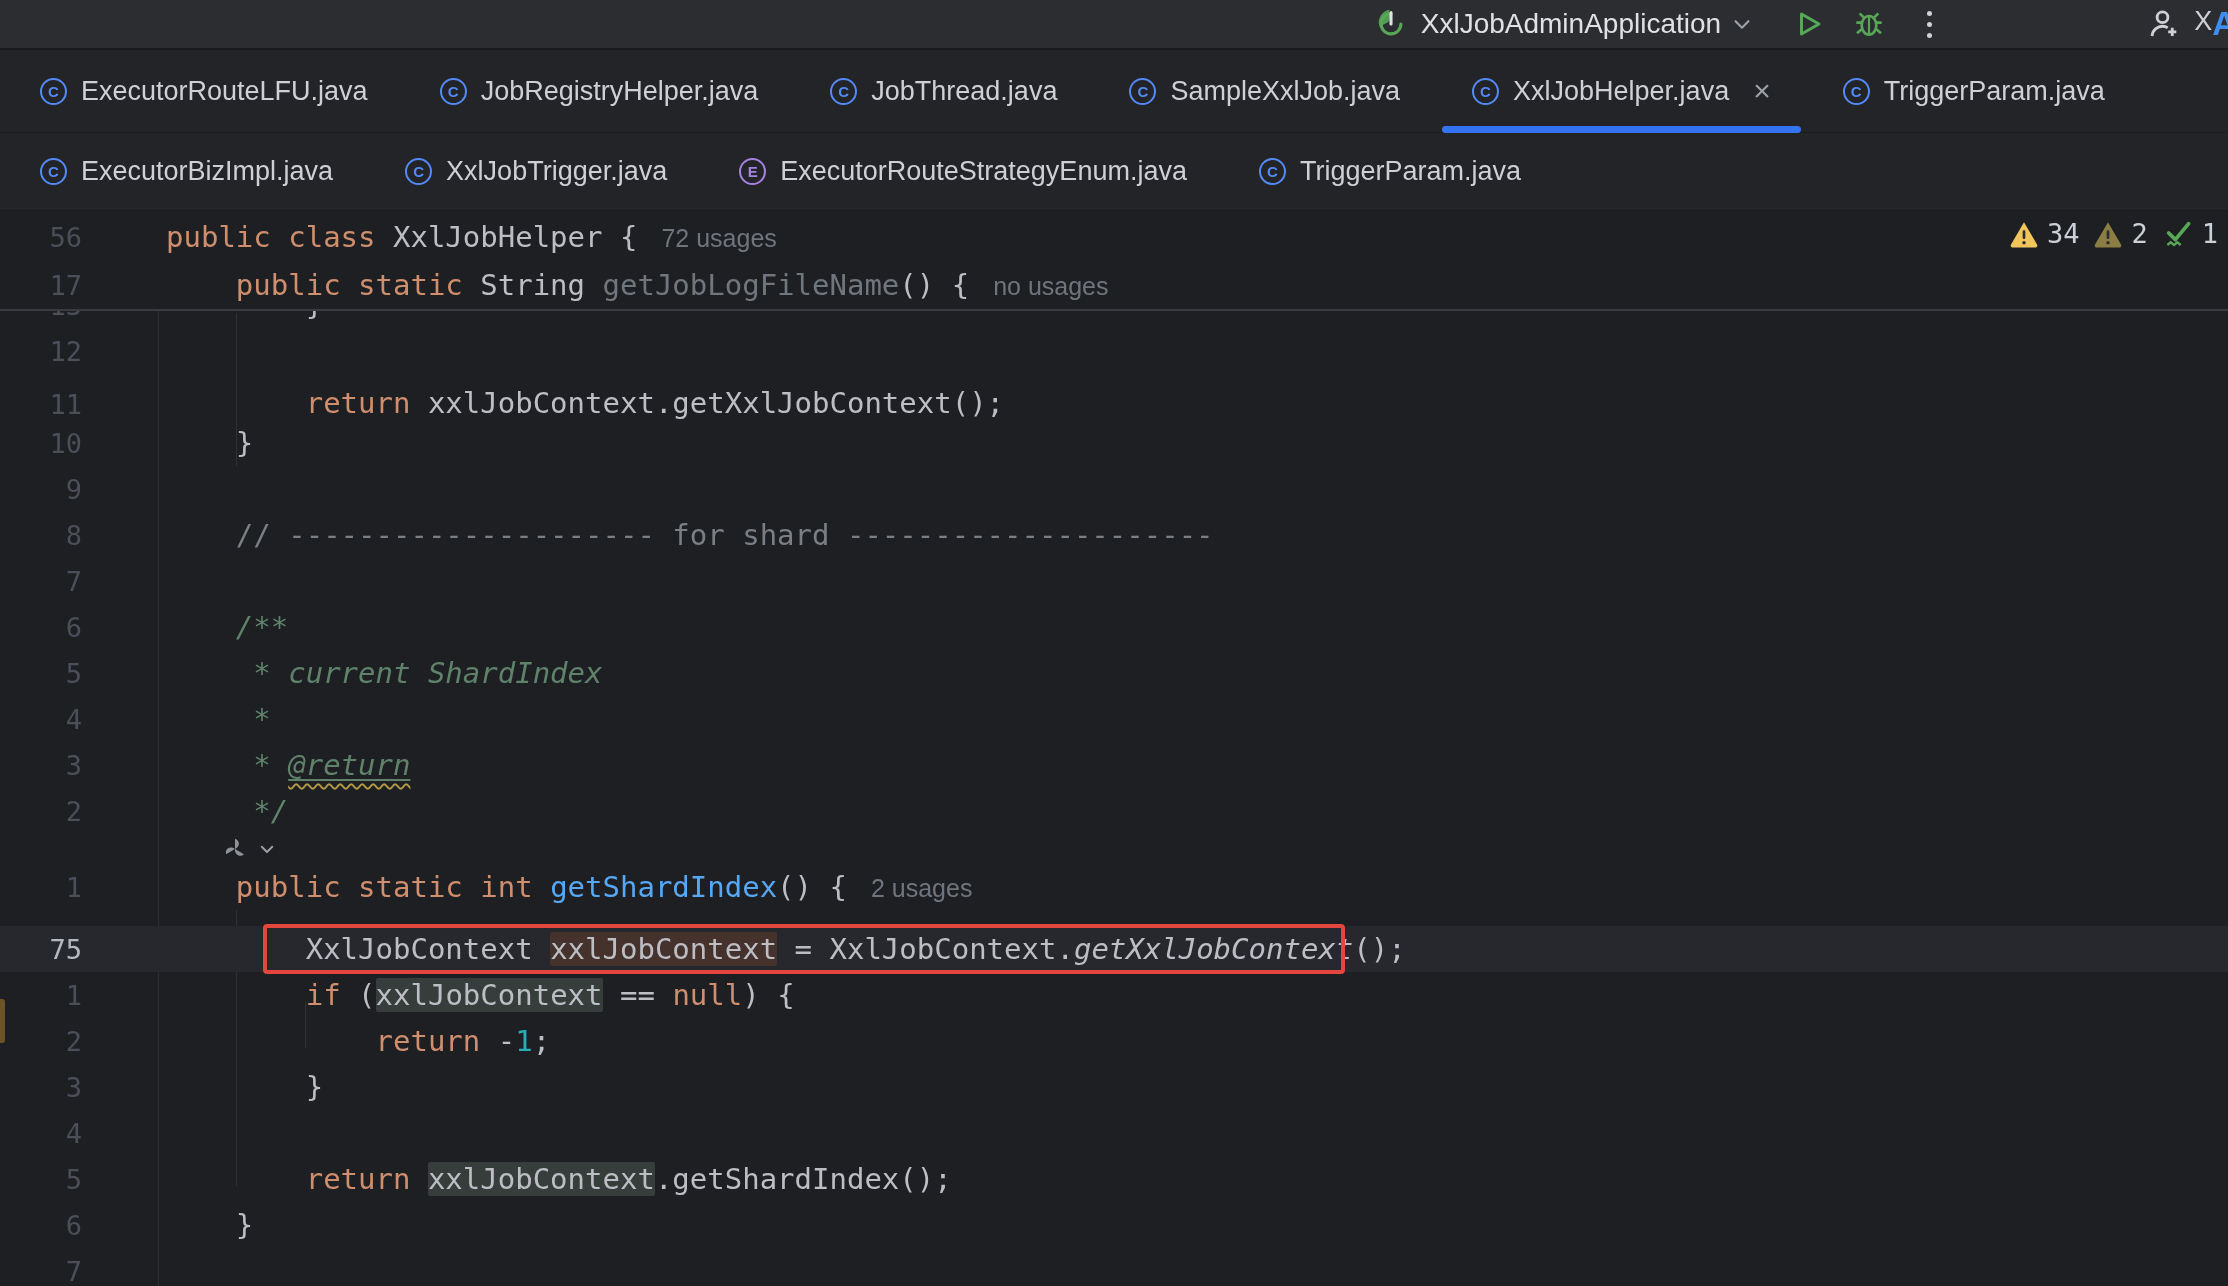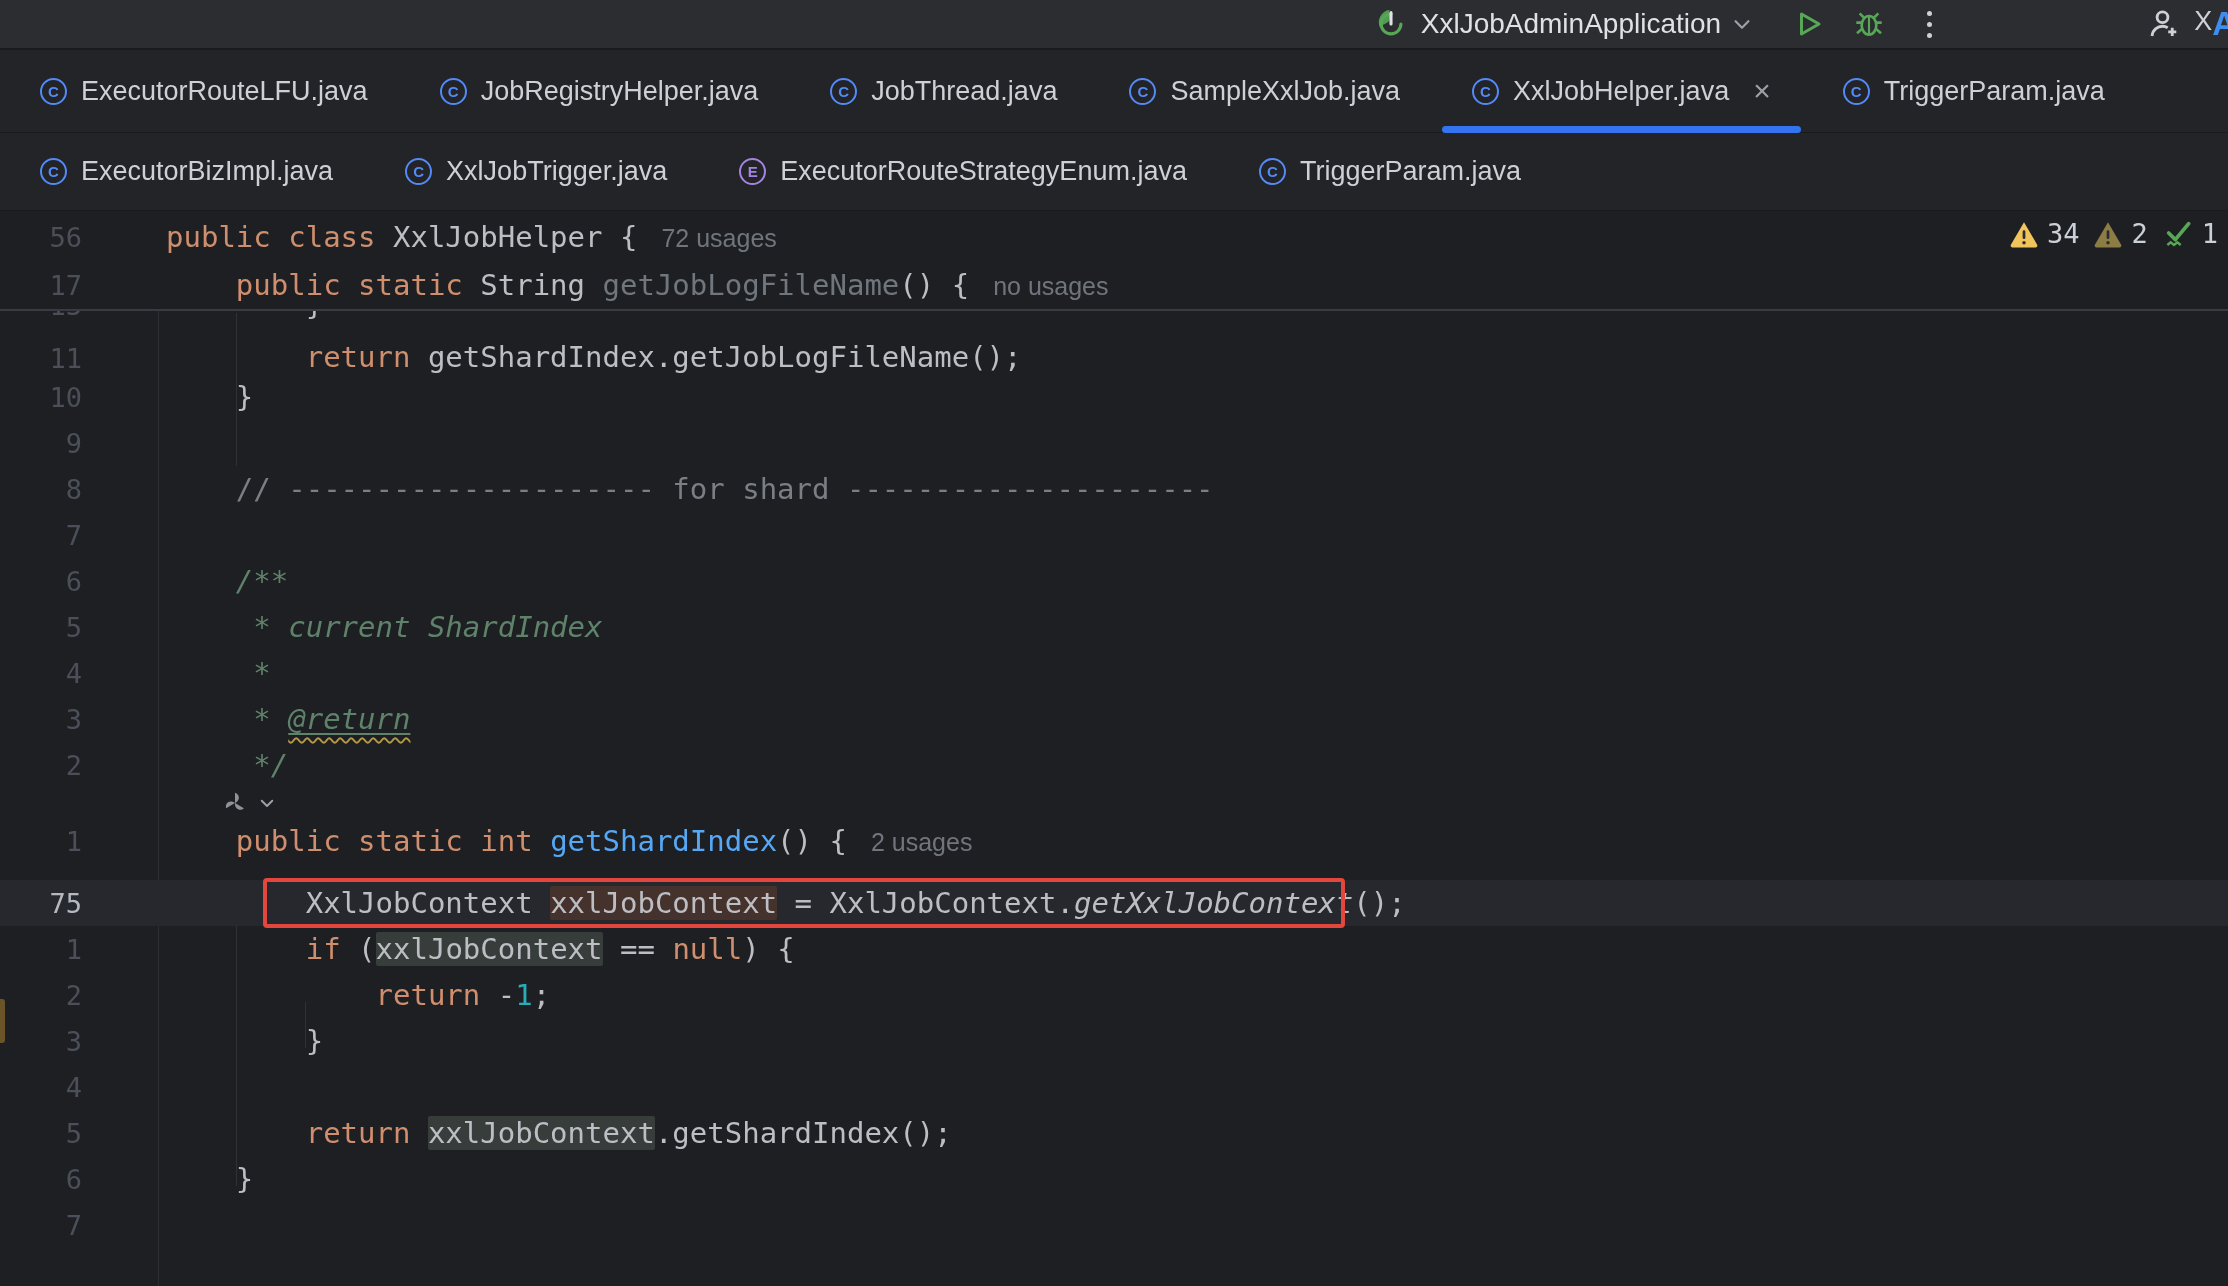--- a/index.html
+++ b/index.html
@@ -229,24 +229,29 @@
     <div class="guide" style="left:305px; top:789px; height:46px;"></div>
 
     <div class="change-marker"></div>
 
     <div class="codearea codefont" id="codearea">
         <div class="crow" style="height: 46px;">
           <span class="lnum">13</span>
           <span class="gpad"></span>
           <span class="ctext"><span class="seg-pl">        }</span></span>
         </div>
+        <div class="crow" style="height: 46px;">
+          <span class="lnum">12</span>
+          <span class="gpad"></span>
+          <span class="ctext"></span>
+        </div>
         <div class="crow" style="height: 46px; align-items: flex-end;">
           <span class="lnum">11</span>
           <span class="gpad"></span>
-          <span class="ctext"><span class="seg-pl">        </span><span class="seg-kw">return </span><span class="seg-pl">getShardIndex.getJobLogFileName();</span></span>
+          <span class="ctext"><span class="seg-pl">        </span><span class="seg-kw">return </span><span class="seg-pl">xxlJobContext.getXxlJobContext();</span></span>
         </div>
         <div class="crow" style="height: 46px;">
           <span class="lnum">10</span>
           <span class="gpad"></span>
           <span class="ctext"><span class="seg-pl">    }</span></span>
         </div>
         <div class="crow" style="height: 46px;">
           <span class="lnum">9</span>
           <span class="gpad"></span>
           <span class="ctext"></span>

